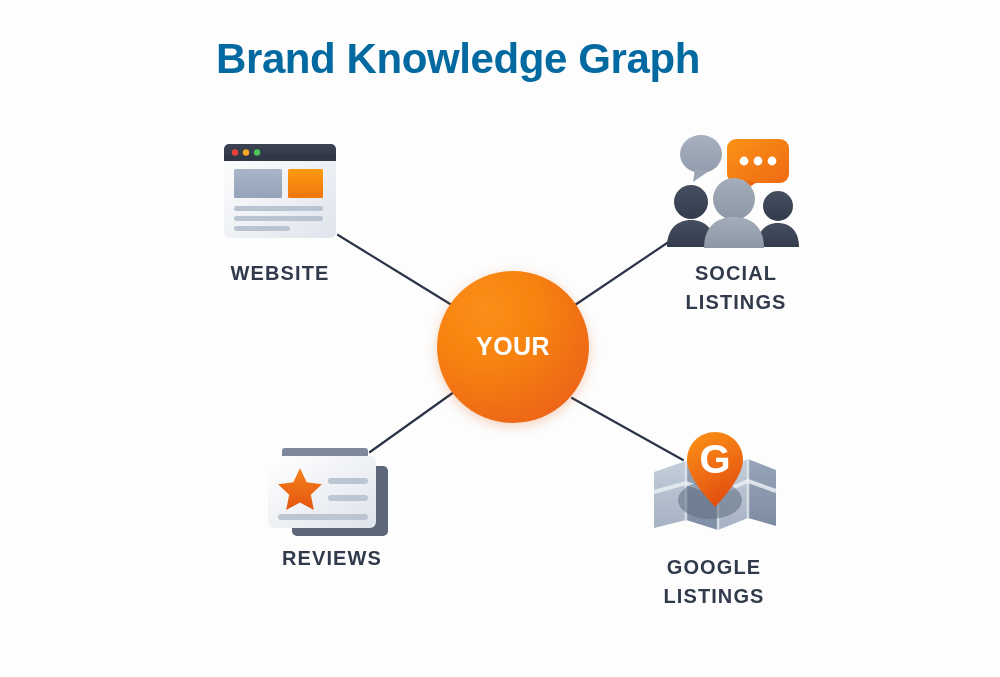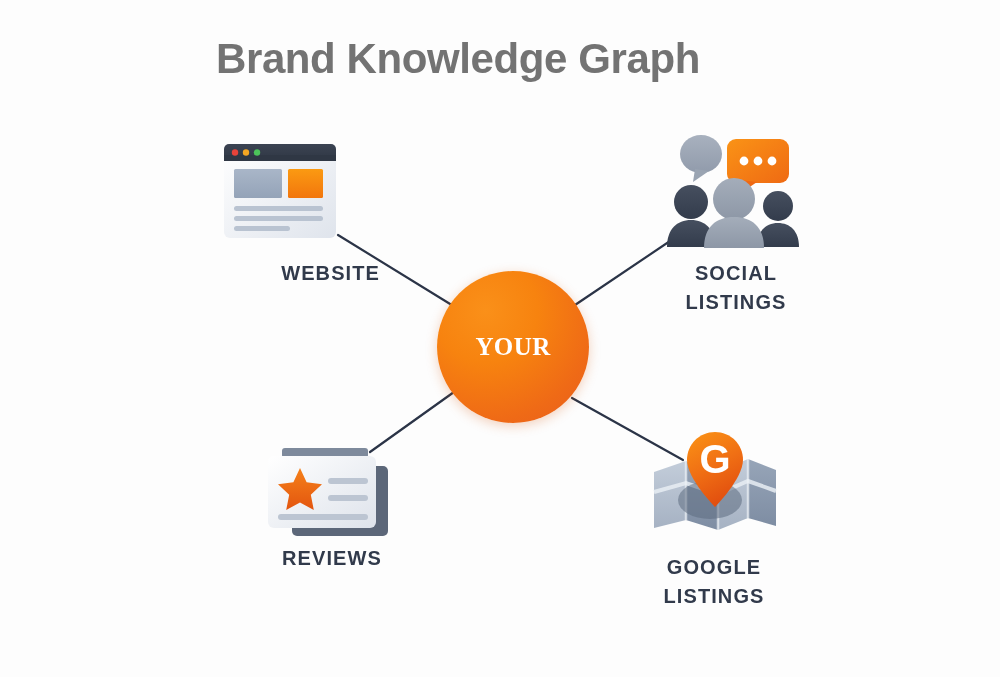--- a/index.html
+++ b/index.html
@@ -22,41 +22,40 @@
   }
   
   #page-title {
     position: absolute;
     left: 0;
     top: 36px;
     width: 916px;
     text-align: center;
     font-size: 42px;
     font-weight: bold;
-    color: #737373;
+    color: #0369a1;
     letter-spacing: -0.4px;
     line-height: 1.1;
   }
   
   #edges {
     position: absolute;
     left: 0;
     top: 0;
     width: 1000px;
     height: 677px;
     pointer-events: none;
   }
   
   #center-node {
     position: absolute;
     left: 437px;
     top: 271px;
     width: 152px;
     height: 152px;
-    font-family: Liberation Serif, serif;
   }
   #center-circle {
     position: absolute;
     inset: 0;
     border-radius: 50%;
     background: radial-gradient(circle at 32% 26%, #fa9019 0%, #f7830f 34%, #ef6a16 72%, #e85c1c 100%);
     box-shadow: 0 3px 12px rgba(214, 94, 20, 0.28);
   }
   #center-label {
     position: absolute;
@@ -76,21 +75,21 @@
   .node-label {
     position: absolute;
     font-size: 20px;
     font-weight: bold;
     color: #313a4b;
     letter-spacing: 1.1px;
     line-height: 1.45;
     text-align: center;
     white-space: pre-line;
   }
-  #label-website   { left: 180px; top: 259px; width: 200px; text-align: right; }
+  #label-website   { left: 180px; top: 259px; width: 200px; }
   #label-social    { left: 632px; top: 259px; width: 208px; }
   #label-reviews   { left: 232px; top: 544px; width: 200px; }
   #label-google    { left: 614px; top: 553px; width: 200px; }
 
   
   .icon-node { position: absolute; }
   #icon-website  { left: 222px; top: 140px; width: 118px; height: 105px; }
   #icon-social   { left: 665px; top: 130px; width: 140px; height: 118px; }
   #icon-reviews  { left: 264px; top: 442px; width: 128px; height: 100px; }
   #icon-google   { left: 650px; top: 428px; width: 130px; height: 110px; }

